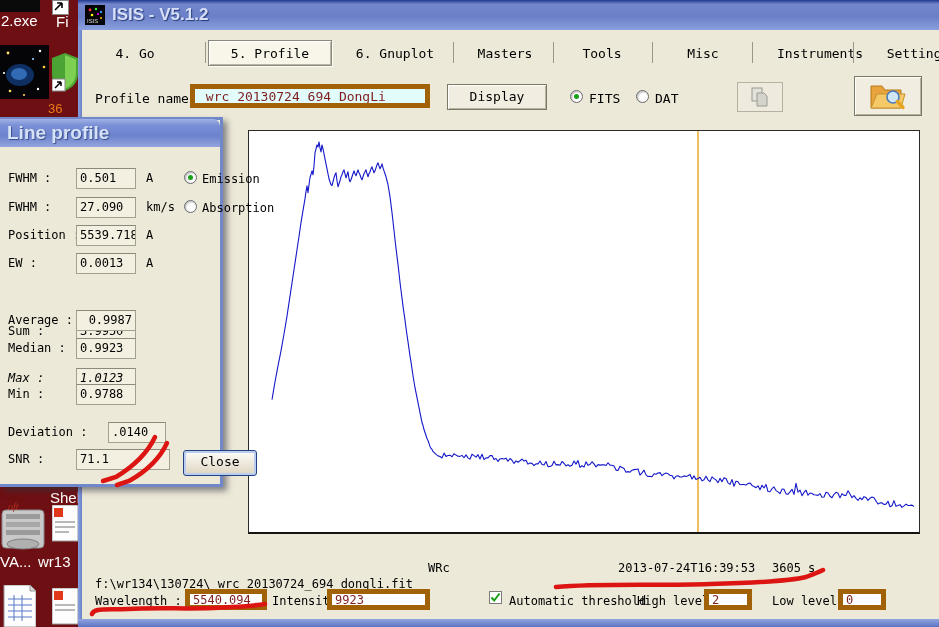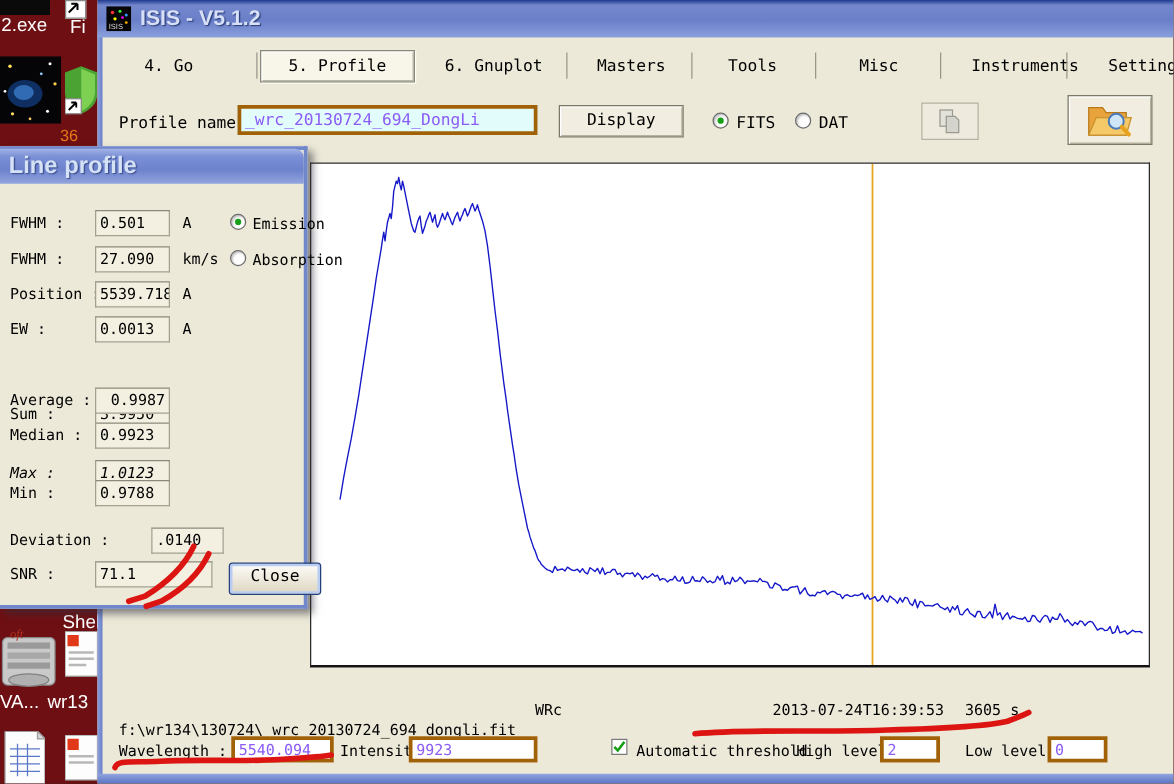--- a/index.html
+++ b/index.html
@@ -16,49 +16,49 @@
   .titlebar{position:absolute;left:78px;top:0;width:861px;height:30px;
             background:linear-gradient(180deg,#1e3a8f 0%,#7487cd 14%,#6a7fc8 55%,#8ba0dd 100%);
             display:flex;align-items:center;padding-left:7px;box-sizing:border-box;}
   .title-text{color:#d8e0f8;font-family:"Liberation Sans",sans-serif;font-weight:bold;font-size:17px;
               margin-left:7px;text-shadow:1px 1px 1px #263a74;}
   .tabsep{position:absolute;top:42px;width:1px;height:21px;background:#9a978a;}
   .tab{position:absolute;top:46px;transform:translateX(-50%);font-size:13px;white-space:nowrap;cursor:default;}
   .tabbox{position:absolute;left:208px;top:40px;width:124px;height:26px;background:#f8f5e9;box-sizing:border-box;
           border:1px solid #8a887c;box-shadow:inset 1px 1px 0 #fff,inset -1px -1px 0 #bab6a5,1px 1px 0 #fffef4;}
 
-  .field{position:absolute;background:#fff;border:3px solid #a16207;box-sizing:border-box;
-         font-family:"DejaVu Sans Mono",monospace;font-size:12px;padding:2px 3px;color:#8b5cf6;}
+  .field{position:absolute;background:#fff;border:5px solid #a16207;box-sizing:border-box;
+         font-family:"DejaVu Sans Mono",monospace;font-size:12px;padding:2px 3px;color:#7f1d1d;}
   input.field{outline:none;}
   .btn3d{position:absolute;background:#f1eee1;border:1px solid #7a7866;box-sizing:border-box;
          box-shadow:inset 1px 1px 0 #fff,inset -1px -1px 0 #b5b29f;text-align:center;
          font-family:"DejaVu Sans Mono",monospace;font-size:13px;cursor:pointer;}
   .radio{position:absolute;width:13px;height:13px;border-radius:50%;background:#fff;
          border:1px solid #6a6a6a;box-shadow:inset 1px 1px 2px #b8b8b8;box-sizing:border-box;}
   .radio .dot{width:5px;height:5px;border-radius:50%;background:#17a017;margin:3px;}
   .checkbox{position:absolute;width:13px;height:13px;background:#fff;border:1px solid #7a7a7a;box-sizing:border-box;}
 
   
   .plot{position:absolute;left:248px;top:130px;width:670px;height:401px;background:#fff;
         border:1px solid #2a2a2a;border-bottom:2px solid #141414;}
 
   
-  .dlg{position:absolute;left:0;top:117px;width:246px;height:370px;background:#ece9d8;box-sizing:border-box;
+  .dlg{position:absolute;left:0;top:117px;width:223px;height:370px;background:#ece9d8;box-sizing:border-box;
        border:3px solid #7087cc;border-left:none;box-shadow:4px 4px 6px rgba(50,50,60,.55);}
   .dlg-title{height:28px;background:linear-gradient(180deg,#a2b3e6 0%,#7b90d6 22%,#6c82cc 60%,#93a5de 100%);
              border-top-right-radius:7px;display:flex;align-items:center;padding-left:7px;margin:-1px 0 0 0;}
   .dlg-title-text{color:#d5e2f6;font-family:"Liberation Sans",sans-serif;font-weight:bold;font-size:19px;
                   text-shadow:1px 1px 1px #3a4c8c;}
   .dlg-row{position:absolute;left:0;width:271px;height:22px;}
   .dlg-row .rl{position:absolute;left:8px;top:3px;white-space:nowrap;}
   .dlg-row .rbox{position:absolute;left:76px;top:0;width:60px;height:21px;background:#f3f0e1;
                  border:1px solid #a2a08f;border-top-color:#8b897b;box-sizing:border-box;padding:2px 3px;
                  font-size:12px;white-space:nowrap;overflow:hidden;}
   .dlg-row .runit{position:absolute;left:146px;top:3px;white-space:nowrap;}
-  .dlg-row.dev .rbox{left:121px;width:58px;}
+  .dlg-row.dev .rbox{left:108px;width:58px;}
   .dlg-row.snr .rbox{width:94px;}
   .closebtn{position:absolute;left:183px;top:330px;width:72px;height:24px;border:1px solid #26427c;border-radius:3px;
             background:linear-gradient(180deg,#fefdf9,#ddd5c0);box-shadow:inset 0 0 0 2px #b9cdf2;
             text-align:center;line-height:22px;font-size:13px;cursor:pointer;}
 
   
   .anno{position:absolute;left:0;top:0;width:939px;height:627px;pointer-events:none;}
 
   
   .deskicon{position:absolute;}

